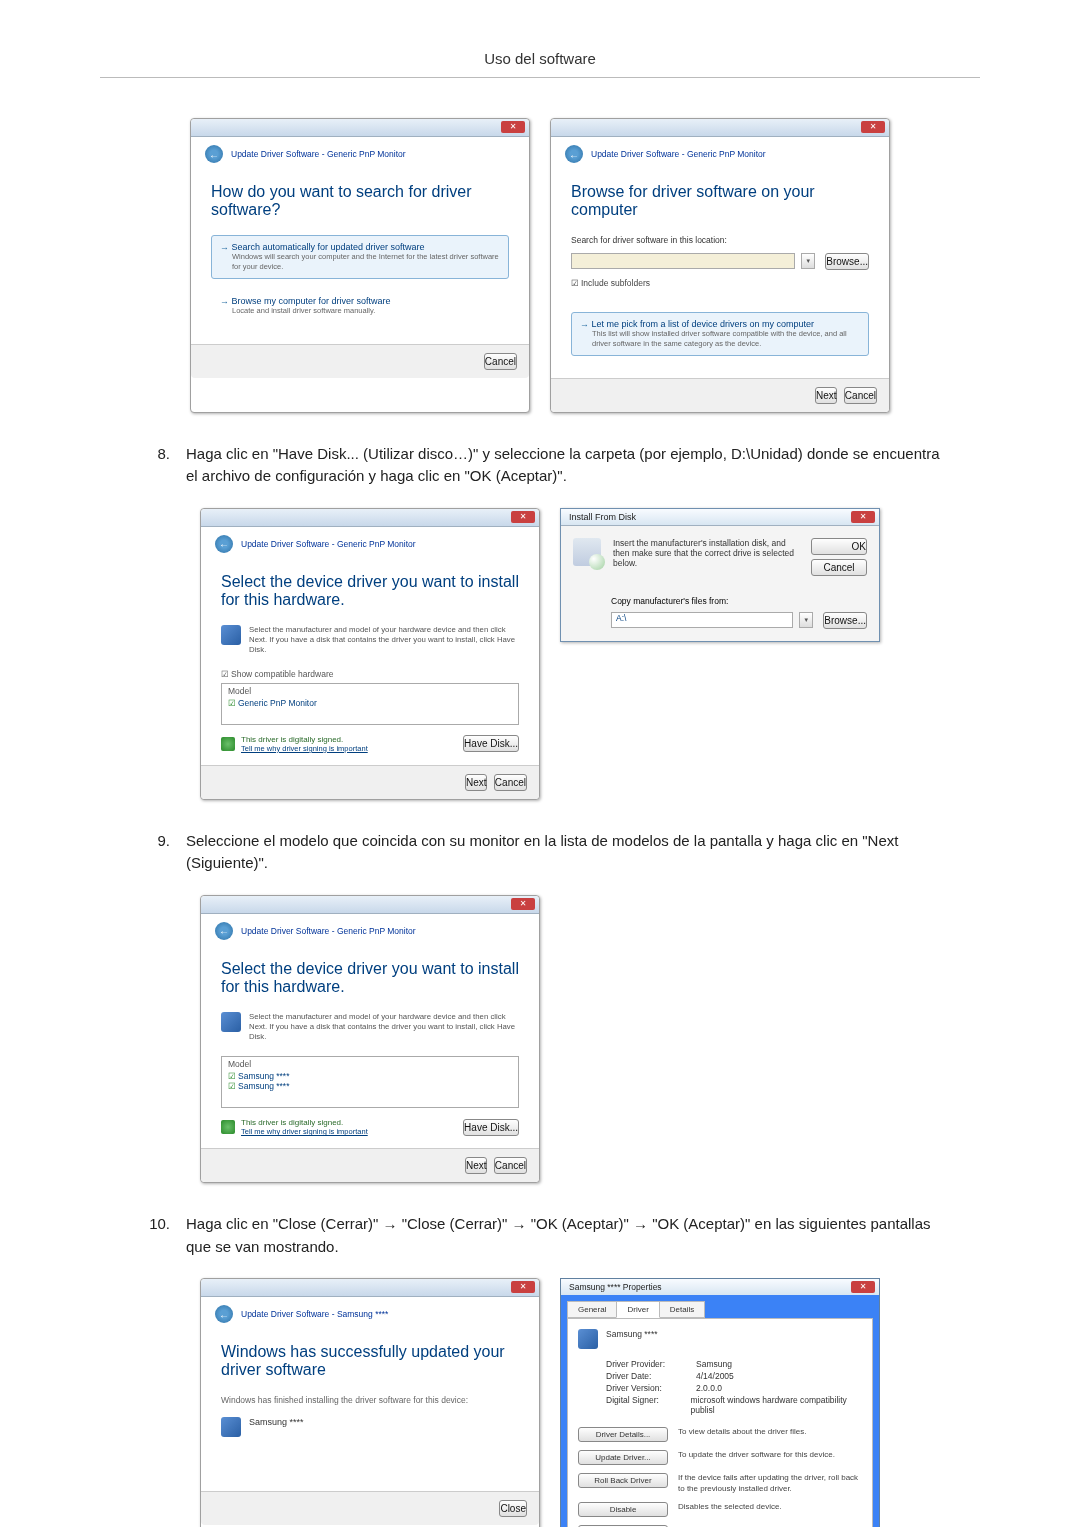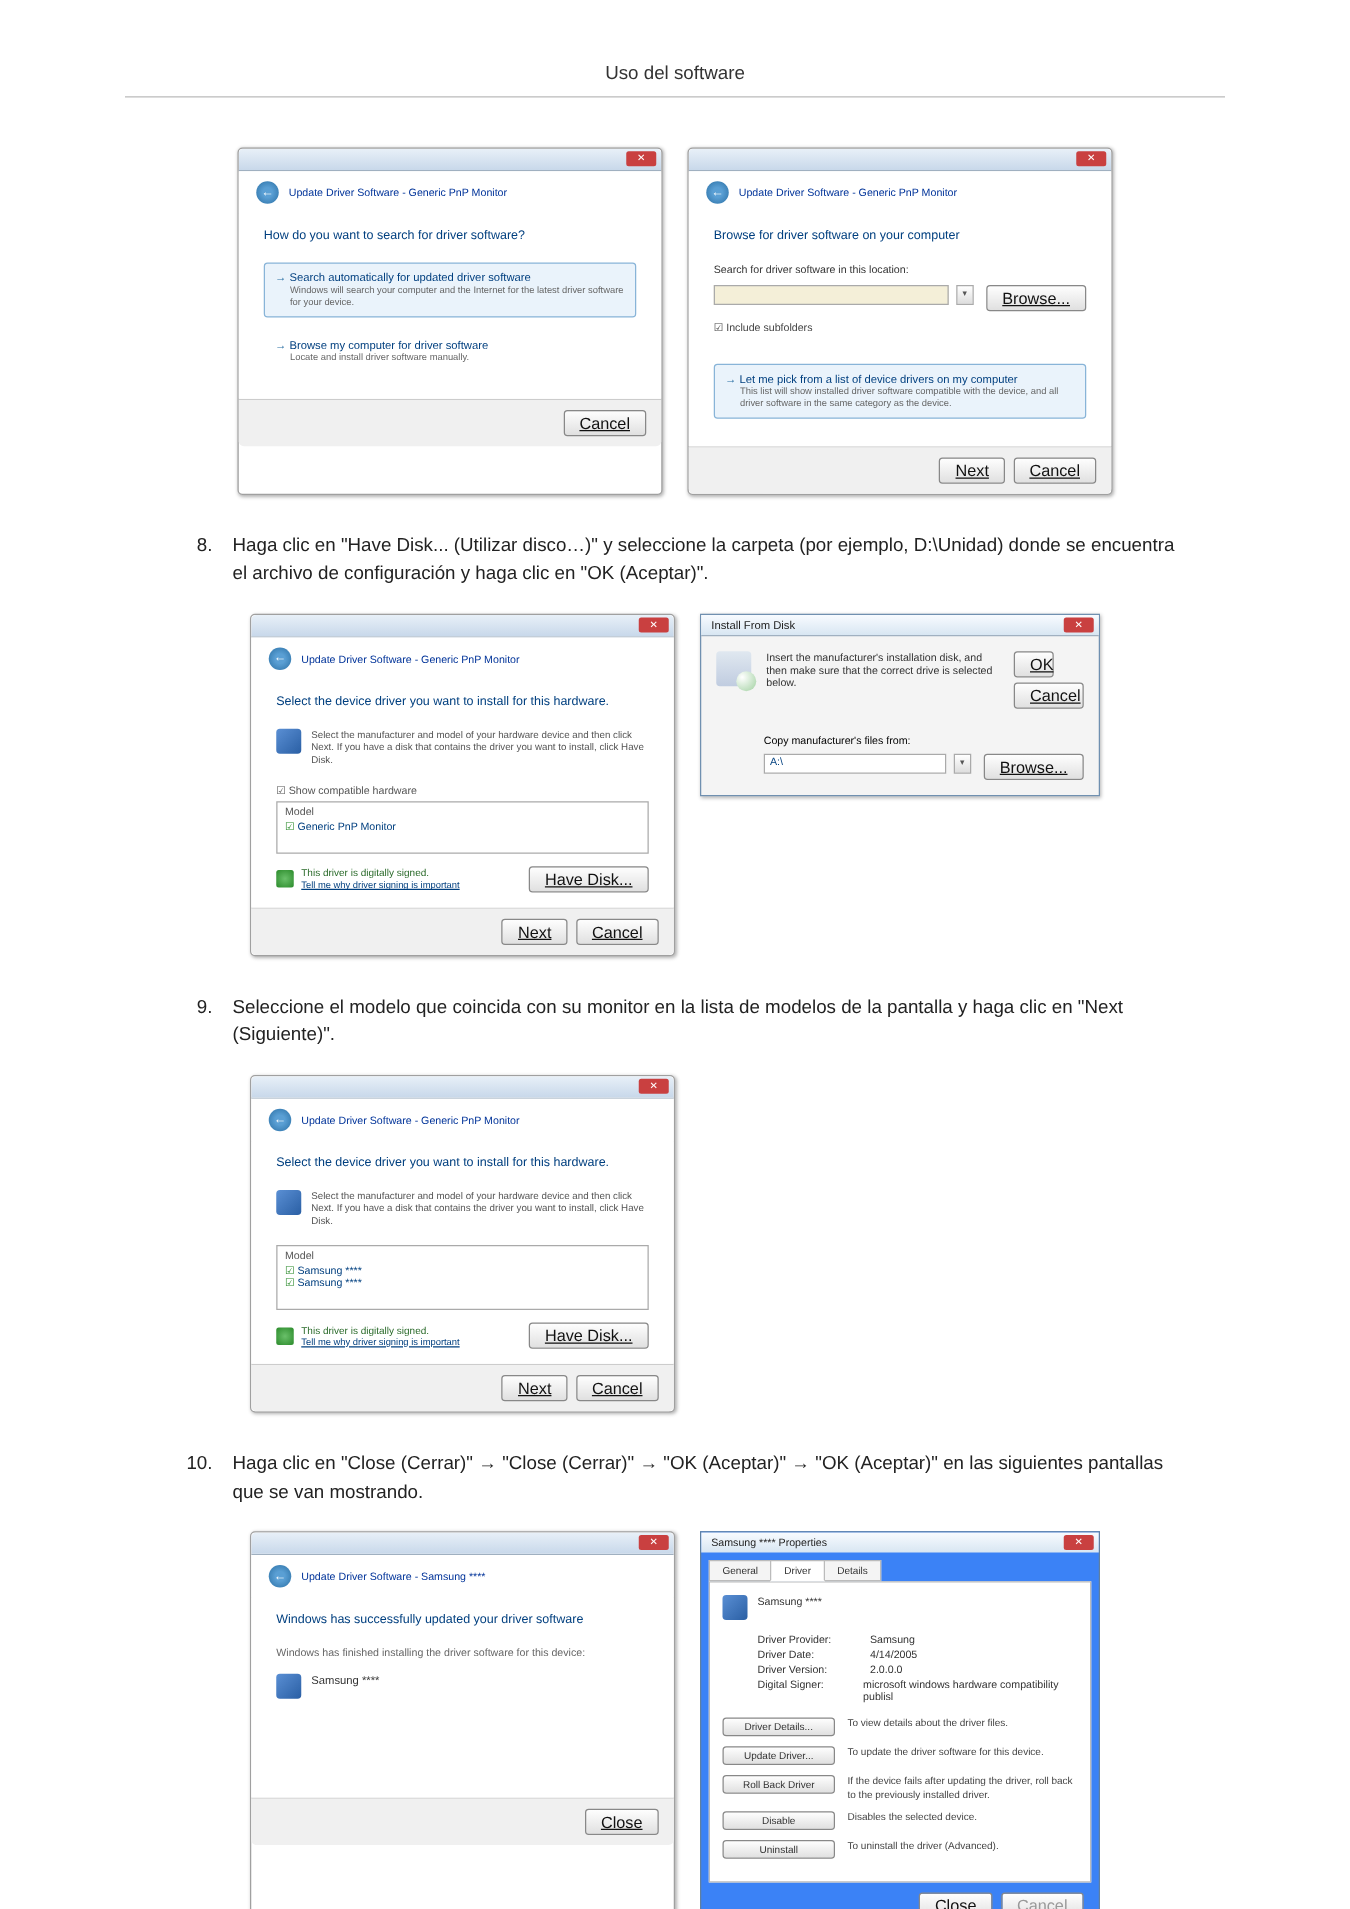--- a/index.html
+++ b/index.html
@@ -77,21 +77,21 @@
       color: #fff;
       font-size: 10px;
     }
     .dialog-body {
       padding: 12px 20px 12px 20px;
       background: #fff;
       min-height: 140px;
     }
     .body-heading {
       color: #003f7f;
-      font-size: 10px;
+      font-size: 16px;
       margin-bottom: 16px;
     }
     .option-block {
       border: 1px solid transparent;
       padding: 6px 8px;
       margin-bottom: 10px;
       border-radius: 3px;
     }
     .option-block.hover {
       border: 1px solid #88b4d8;
@@ -114,28 +114,27 @@
     }
     .dialog-footer {
       padding: 8px 12px;
       background: #f0f0f0;
       border-top: 1px solid #ccc;
       text-align: right;
       border-radius: 0 0 4px 4px;
     }
     .btn {
       display: inline-block;
-      padding: 2px 12px;
+      padding: 2px 0;
       background: linear-gradient(#fefefe, #e0e0e0);
       border: 1px solid #888;
       border-radius: 3px;
-      font-size: 13px;
+      font-size: 10px;
       color: #111;
       margin-left: 4px;
-      text-decoration: underline;
     }
     .btn.disabled { color: #999; }
     
     .path-row {
       display: flex;
       gap: 6px;
       margin: 8px 0;
     }
     .path-input {
       flex: 1;
@@ -496,21 +495,21 @@
     <div>
       <div class="mini-dialog">
         <div class="mini-title">
           <span>Install From Disk</span>
           <div class="close-x">✕</div>
         </div>
         <div class="mini-body">
           <div class="disk-icon"></div>
           <div class="mini-text">Insert the manufacturer's installation disk, and then make sure that the correct drive is selected below.</div>
           <div class="mini-btn-col">
-            <span class="btn" style="width:32px;text-align:center">OK</span>
+            <span class="btn" style="width:56px;text-align:right">OK</span>
             <span class="btn" style="width:56px;text-align:center">Cancel</span>
           </div>
         </div>
         <div class="mini-lower">
           <div>Copy manufacturer's files from:</div>
           <div class="copy-row">
             <div class="copy-input">A:\</div>
             <div class="dropdown-v">▾</div>
             <span class="btn">Browse...</span>
           </div>

